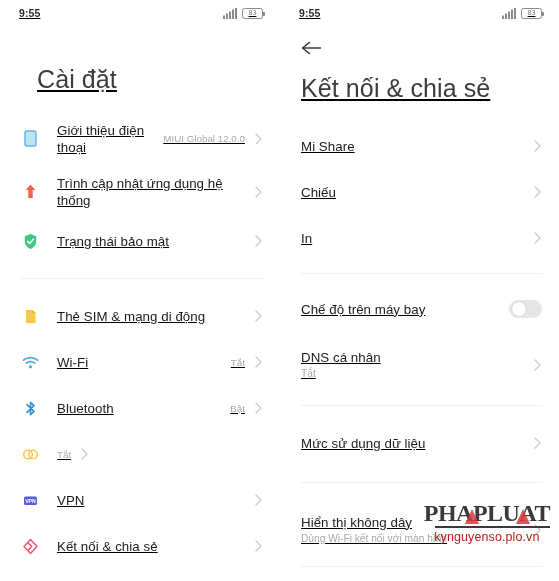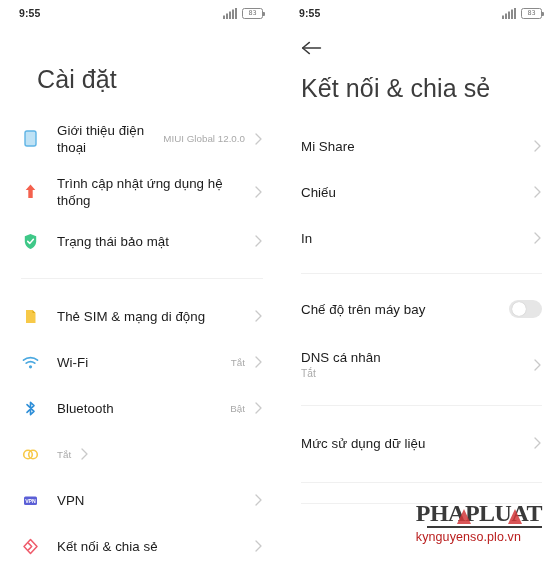--- a/index.html
+++ b/index.html
@@ -18,20 +18,21 @@
     display: flex;
     width: 559px;
     height: 581px;
   }
   .panel {
     position: relative;
     width: 279px;
     height: 581px;
     background: #ffffff;
     overflow: hidden;
+    text-decoration: underline;
   }
   .panel.left { width: 280px; }
 
   
   .statusbar {
     height: 26px;
     display: flex;
     align-items: center;
     justify-content: space-between;
     padding: 0 17px 0 19px;
@@ -172,23 +173,23 @@
     width: 14px;
     height: 14px;
     border-radius: 50%;
     background: #ffffff;
     box-shadow: 0 0 1px rgba(0,0,0,.25);
   }
 
   
   .watermark {
     position: absolute;
-    right: 17px;
+    right: 9px;
     bottom: 37px;
-    text-align: left;
+    text-align: center;
     pointer-events: none;
   }
   .wm-logo {
     font-family: "Liberation Serif", serif;
     font-size: 24px;
     font-weight: bold;
     color: #3a3a3a;
     letter-spacing: -0.5px;
     line-height: 24px;
     position: relative;
@@ -503,20 +504,31 @@
         </div>
         <div class="chev">
           <svg width="7" height="12" viewBox="0 0 7 12">
               <path d="M1 1 L6 6 L1 11" fill="none" stroke="#c9c9c9" stroke-width="1.3" stroke-linecap="round" stroke-linejoin="round"></path>
             </svg>
         </div>
       </div>
 
       <div class="divider" style="margin-top:16px;margin-bottom:20px;"></div>
 
+      <div class="row tall">
+        <div class="row-text">
+          <div class="row-label">Hiển thị không dây</div>
+          <div class="row-sub">Dùng Wi-Fi kết nối với màn hình</div>
+        </div>
+        <div class="chev">
+          <svg width="7" height="12" viewBox="0 0 7 12">
+              <path d="M1 1 L6 6 L1 11" fill="none" stroke="#c9c9c9" stroke-width="1.3" stroke-linecap="round" stroke-linejoin="round"></path>
+            </svg>
+        </div>
+      </div>
 
       <div class="divider" style="margin-top:10px;margin-bottom:10px;"></div>
 
       <div class="row tall">
         
         
       </div>
     </div>
 
     <div class="watermark">

